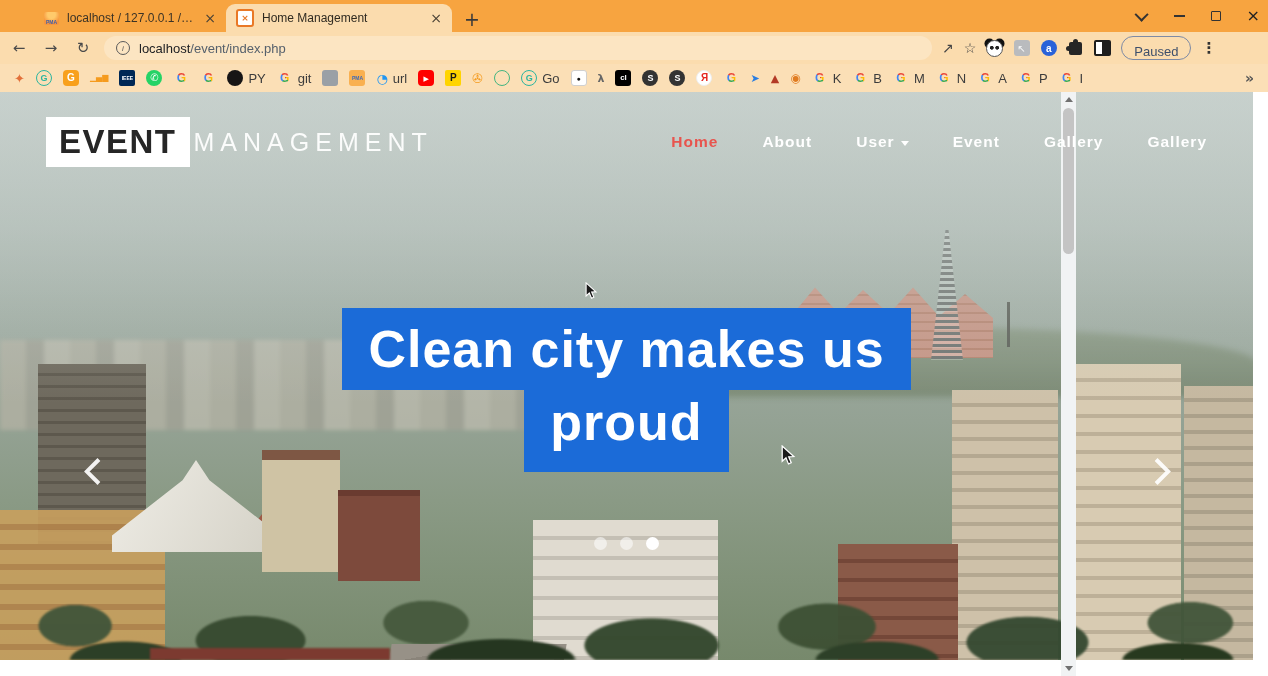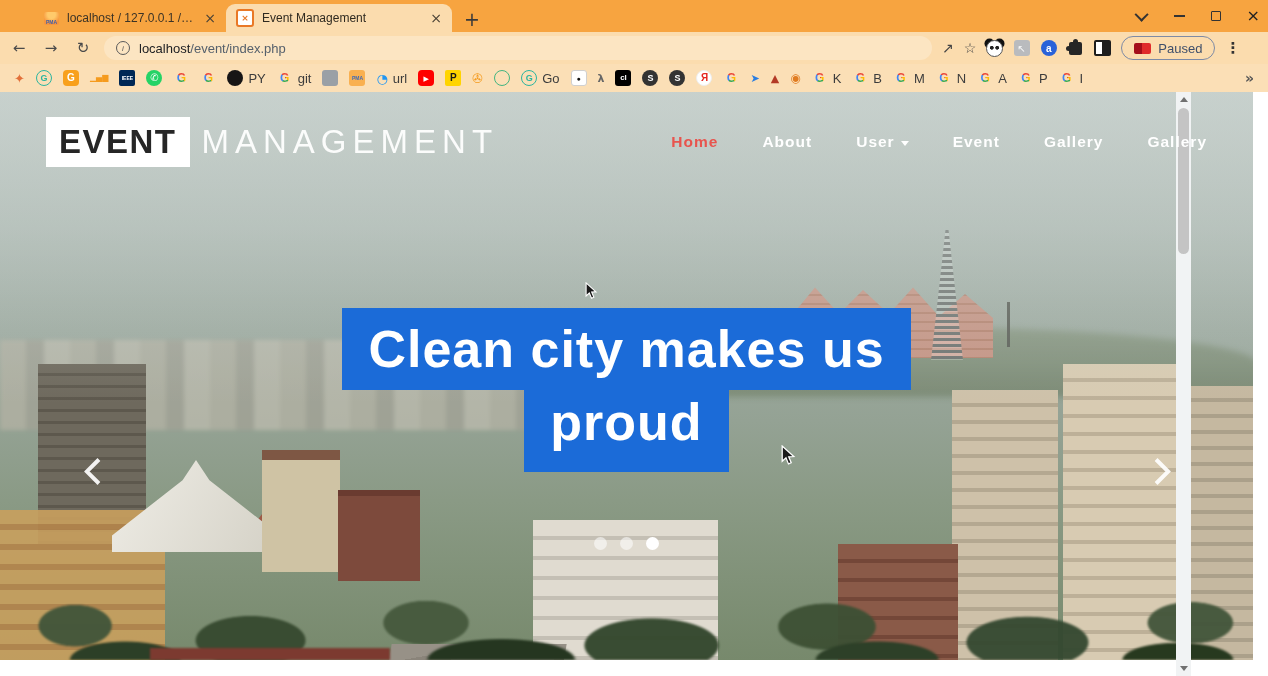--- a/index.html
+++ b/index.html
@@ -33,34 +33,34 @@
   .url .path{color:#55606c;}
   .tb-ic{font-size:14px;color:#454545;}
   .ext{width:17px;height:17px;display:flex;align-items:center;justify-content:center;flex:none;}
   .panda-ext{width:16px;height:15px;border-radius:50%;background:radial-gradient(circle at 32% 45%,#222 1.6px,transparent 2.2px),radial-gradient(circle at 68% 45%,#222 1.6px,transparent 2.2px),#fff;border:1px solid #555;box-shadow:-5px -5px 0 -3.5px #111,5px -5px 0 -3.5px #111;}
   .hand-ext{width:16px;height:16px;border-radius:3px;background:#b9bbbe;color:#fdfdfd;font-size:10px;display:flex;align-items:center;justify-content:center;}
   .a-ext{width:16px;height:16px;border-radius:50%;background:#2962d9;color:#fff;font-weight:bold;font-size:10px;display:flex;align-items:center;justify-content:center;}
   .puzzle-ext{width:13px;height:13px;background:#262626;border-radius:2px;position:relative;}
   .puzzle-ext::before{content:"";position:absolute;top:-3px;left:4px;width:5px;height:5px;border-radius:50%;background:#262626;}
   .puzzle-ext::after{content:"";position:absolute;left:-3px;top:4px;width:5px;height:5px;border-radius:50%;background:#262626;}
   .sidepanel-ext{width:14px;height:12px;border:2px solid #1d1d1d;border-radius:2px;background:linear-gradient(90deg,#fff 0 45%,#1d1d1d 45%);}
-  .paused-pill{display:flex;align-items:center;gap:7px;border:1px solid #7d8aa5;border-radius:14px;height:24px;padding:0 12px;box-sizing:border-box;}
+  .paused-pill{display:flex;align-items:center;gap:7px;border:1px solid #7d8aa5;border-radius:14px;height:24px;padding:0 12px;box-sizing:border-box;flex-direction:column;}
   .paused-ic{width:17px;height:11px;border-radius:2px;background:linear-gradient(90deg,#a40e1a 0 46%,#e02b2b 46%);}
   .paused-txt{font-size:13px;color:#3e4f6b;}
   .menu-dots{font-size:15px;color:#333;font-weight:bold;}
 
   .bookmarks{height:28px;background:#fbdfb6;display:flex;align-items:center;padding:0 14px;gap:11px;box-sizing:border-box;overflow:hidden;}
   .bm{display:flex;align-items:center;gap:5px;flex:none;}
   .bm.right{margin-left:auto;}
   .bm-ic{width:16px;height:16px;display:flex;align-items:center;justify-content:center;font-weight:bold;box-sizing:border-box;line-height:1;}
   .bm-lb{font-size:13px;color:#3c3c3c;}
   .g-multi{background:conic-gradient(from -40deg,#ea4335 0 95deg,#fbbc05 95deg 175deg,#34a853 175deg 260deg,#4285f4 260deg 360deg);-webkit-background-clip:text;background-clip:text;color:transparent;font-size:12px;}
 
   
-  .page{position:relative;width:1191px;height:584px;background:#fff;}
+  .page{position:relative;width:1076px;height:584px;background:#fff;}
   .hero{position:absolute;left:0;top:0;width:1253px;height:568px;overflow:hidden;background:linear-gradient(180deg,#b6c1bc 0%,#aab6af 24%,#9daaa0 42%,#94a294 58%,#8a9a85 72%,#77896c 100%);}
   .layer{position:absolute;}
   .haze{left:0;top:0;width:100%;height:55%;background:linear-gradient(180deg,rgba(211,219,216,.6),rgba(211,219,216,0));}
 
   
   .far-left{left:0;top:248px;width:640px;height:90px;opacity:.75;filter:blur(2px);
     background:repeating-linear-gradient(90deg,#b4b2a4 0 26px,#a3a296 26px 44px,#bdbbae 44px 70px);}
   .hills-right{left:620px;top:235px;width:640px;height:70px;border-radius:45% 55% 0 0;opacity:.8;filter:blur(3px);
     background:linear-gradient(180deg,#86957f,#76856e);}
   .pink-cluster{left:793px;top:186px;width:200px;height:80px;filter:blur(.4px);
@@ -105,21 +105,21 @@
       radial-gradient(90px 30px at 10% 100%,#2c3f27 60%,transparent 63%),
       radial-gradient(120px 34px at 40% 100%,#253620 60%,transparent 63%),
       radial-gradient(100px 30px at 70% 100%,#2d4028 60%,transparent 63%),
       radial-gradient(90px 28px at 94% 100%,#27391f 60%,transparent 63%);}
   .bottom-red{left:150px;top:556px;width:240px;height:12px;background:#7c3a30;filter:blur(1px);}
 
   
   .site-header{position:absolute;left:0;top:0;width:100%;height:100px;display:flex;align-items:center;justify-content:space-between;padding:0 46px;box-sizing:border-box;z-index:6;}
   .logo{display:flex;align-items:center;}
   .logo-box{background:#fff;color:#262626;font-weight:bold;font-size:33px;letter-spacing:1.5px;padding:6px 13px;line-height:1.15;}
-  .logo-rest{color:rgba(255,255,255,.93);font-size:33px;letter-spacing:6px;margin-left:12px;font-weight:400;}
+  .logo-rest{color:rgba(255,255,255,.93);font-size:25px;letter-spacing:6px;margin-left:4px;font-weight:400;}
   .nav{display:flex;align-items:center;gap:44px;}
   .nav a{text-decoration:none;color:#fff;font-size:15.5px;font-weight:bold;letter-spacing:1px;display:flex;align-items:center;gap:6px;}
   .nav a.active{color:#e8544e;}
   .caret{width:0;height:0;border-left:4.5px solid transparent;border-right:4.5px solid transparent;border-top:5px solid #fff;display:inline-block;margin-top:2px;}
 
   
   .heading{position:absolute;left:0;top:216px;width:100%;text-align:center;z-index:5;line-height:0;}
   .hl{display:inline-block;background:#1b6bd8;color:#fff;font-weight:800;font-size:52px;letter-spacing:1px;line-height:1.0;padding:15px 26px;}
   .hl.second{margin-top:-2px;padding-top:8px;padding-bottom:24px;}
 
@@ -147,21 +147,21 @@
 <div id="app">
 
   <div class="titlebar">
     <div class="tab inactive">
       <span class="pma-fav">PMA</span>
       <span class="tab-title">localhost / 127.0.0.1 / eventdb / ...</span>
       <span class="tab-close glyph">×</span>
     </div>
     <div class="tab active">
       <span class="xampp-fav">⨯</span>
-      <span class="tab-title">Event Management</span>
+      <span class="tab-title">Home Management</span>
       <span class="tab-close glyph">×</span>
     </div>
     <div class="newtab glyph">+</div>
     <div class="win-controls">
       <span class="wc">
           <span class="chev-down"></span>
         </span>
       <span class="wc">
           <span class="min-glyph"></span>
         </span>

